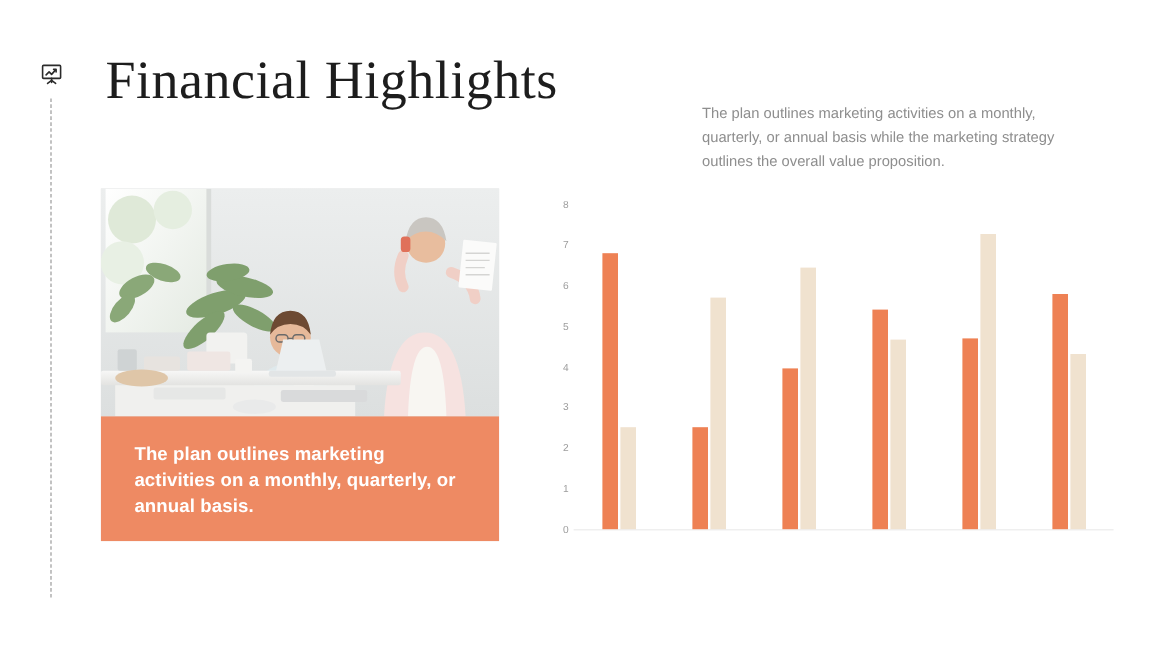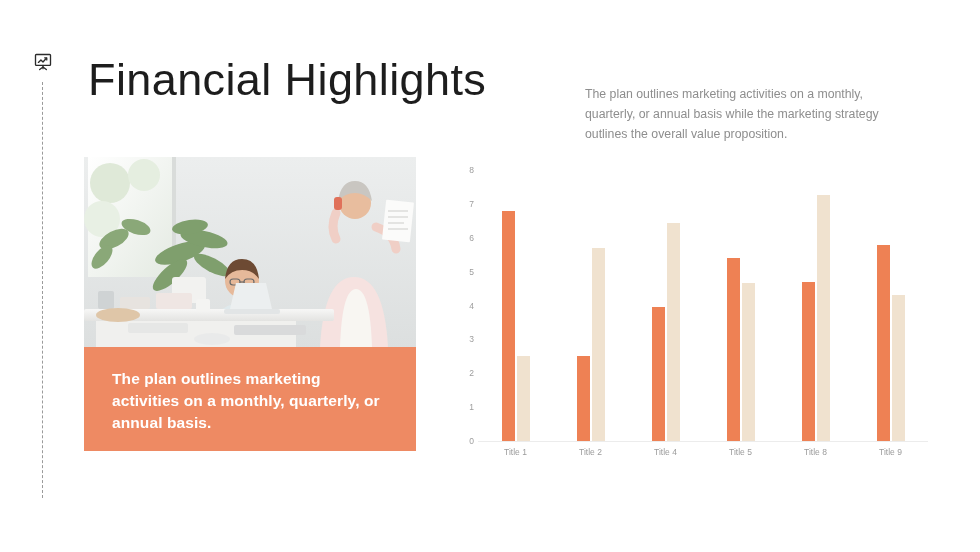--- a/index.html
+++ b/index.html
@@ -36,22 +36,22 @@
     top: 82px;
     width: 1px;
     height: 416px;
     border-left: 1px dashed #9a9a9a;
   }
 
   
   .page-title {
     position: absolute;
     left: 88px;
-    top: 53px;
-    font-family: Liberation Sans, sans-serif;
+    top: 40px;
+    font-family: Liberation Serif, serif;
     font-size: 45px;
     line-height: 54px;
     color: #1d1d1d;
     letter-spacing: 0.4px;
     white-space: nowrap;
   }
 
   
   .photo-card {
     position: absolute;
@@ -321,23 +321,15 @@
           <div class="group">
             <div class="bar s1" style="height: 159.213px; background: rgb(238, 129, 84);"></div>
             <div class="bar s2" style="height: 245.594px; background: rgb(240, 226, 207);"></div>
           </div>
           <div class="group">
             <div class="bar s1" style="height: 196.475px; background: rgb(238, 129, 84);"></div>
             <div class="bar s2" style="height: 145.662px; background: rgb(240, 226, 207);"></div>
           </div>
         </div>
     </div>
-    <div class="x-labels">
-        <div class="x-label">Title 1</div>
-        <div class="x-label">Title 2</div>
-        <div class="x-label">Title 4</div>
-        <div class="x-label">Title 5</div>
-        <div class="x-label">Title 8</div>
-        <div class="x-label">Title 9</div>
-      </div>
   </div>
 
 </div>
 
 </body></html>

